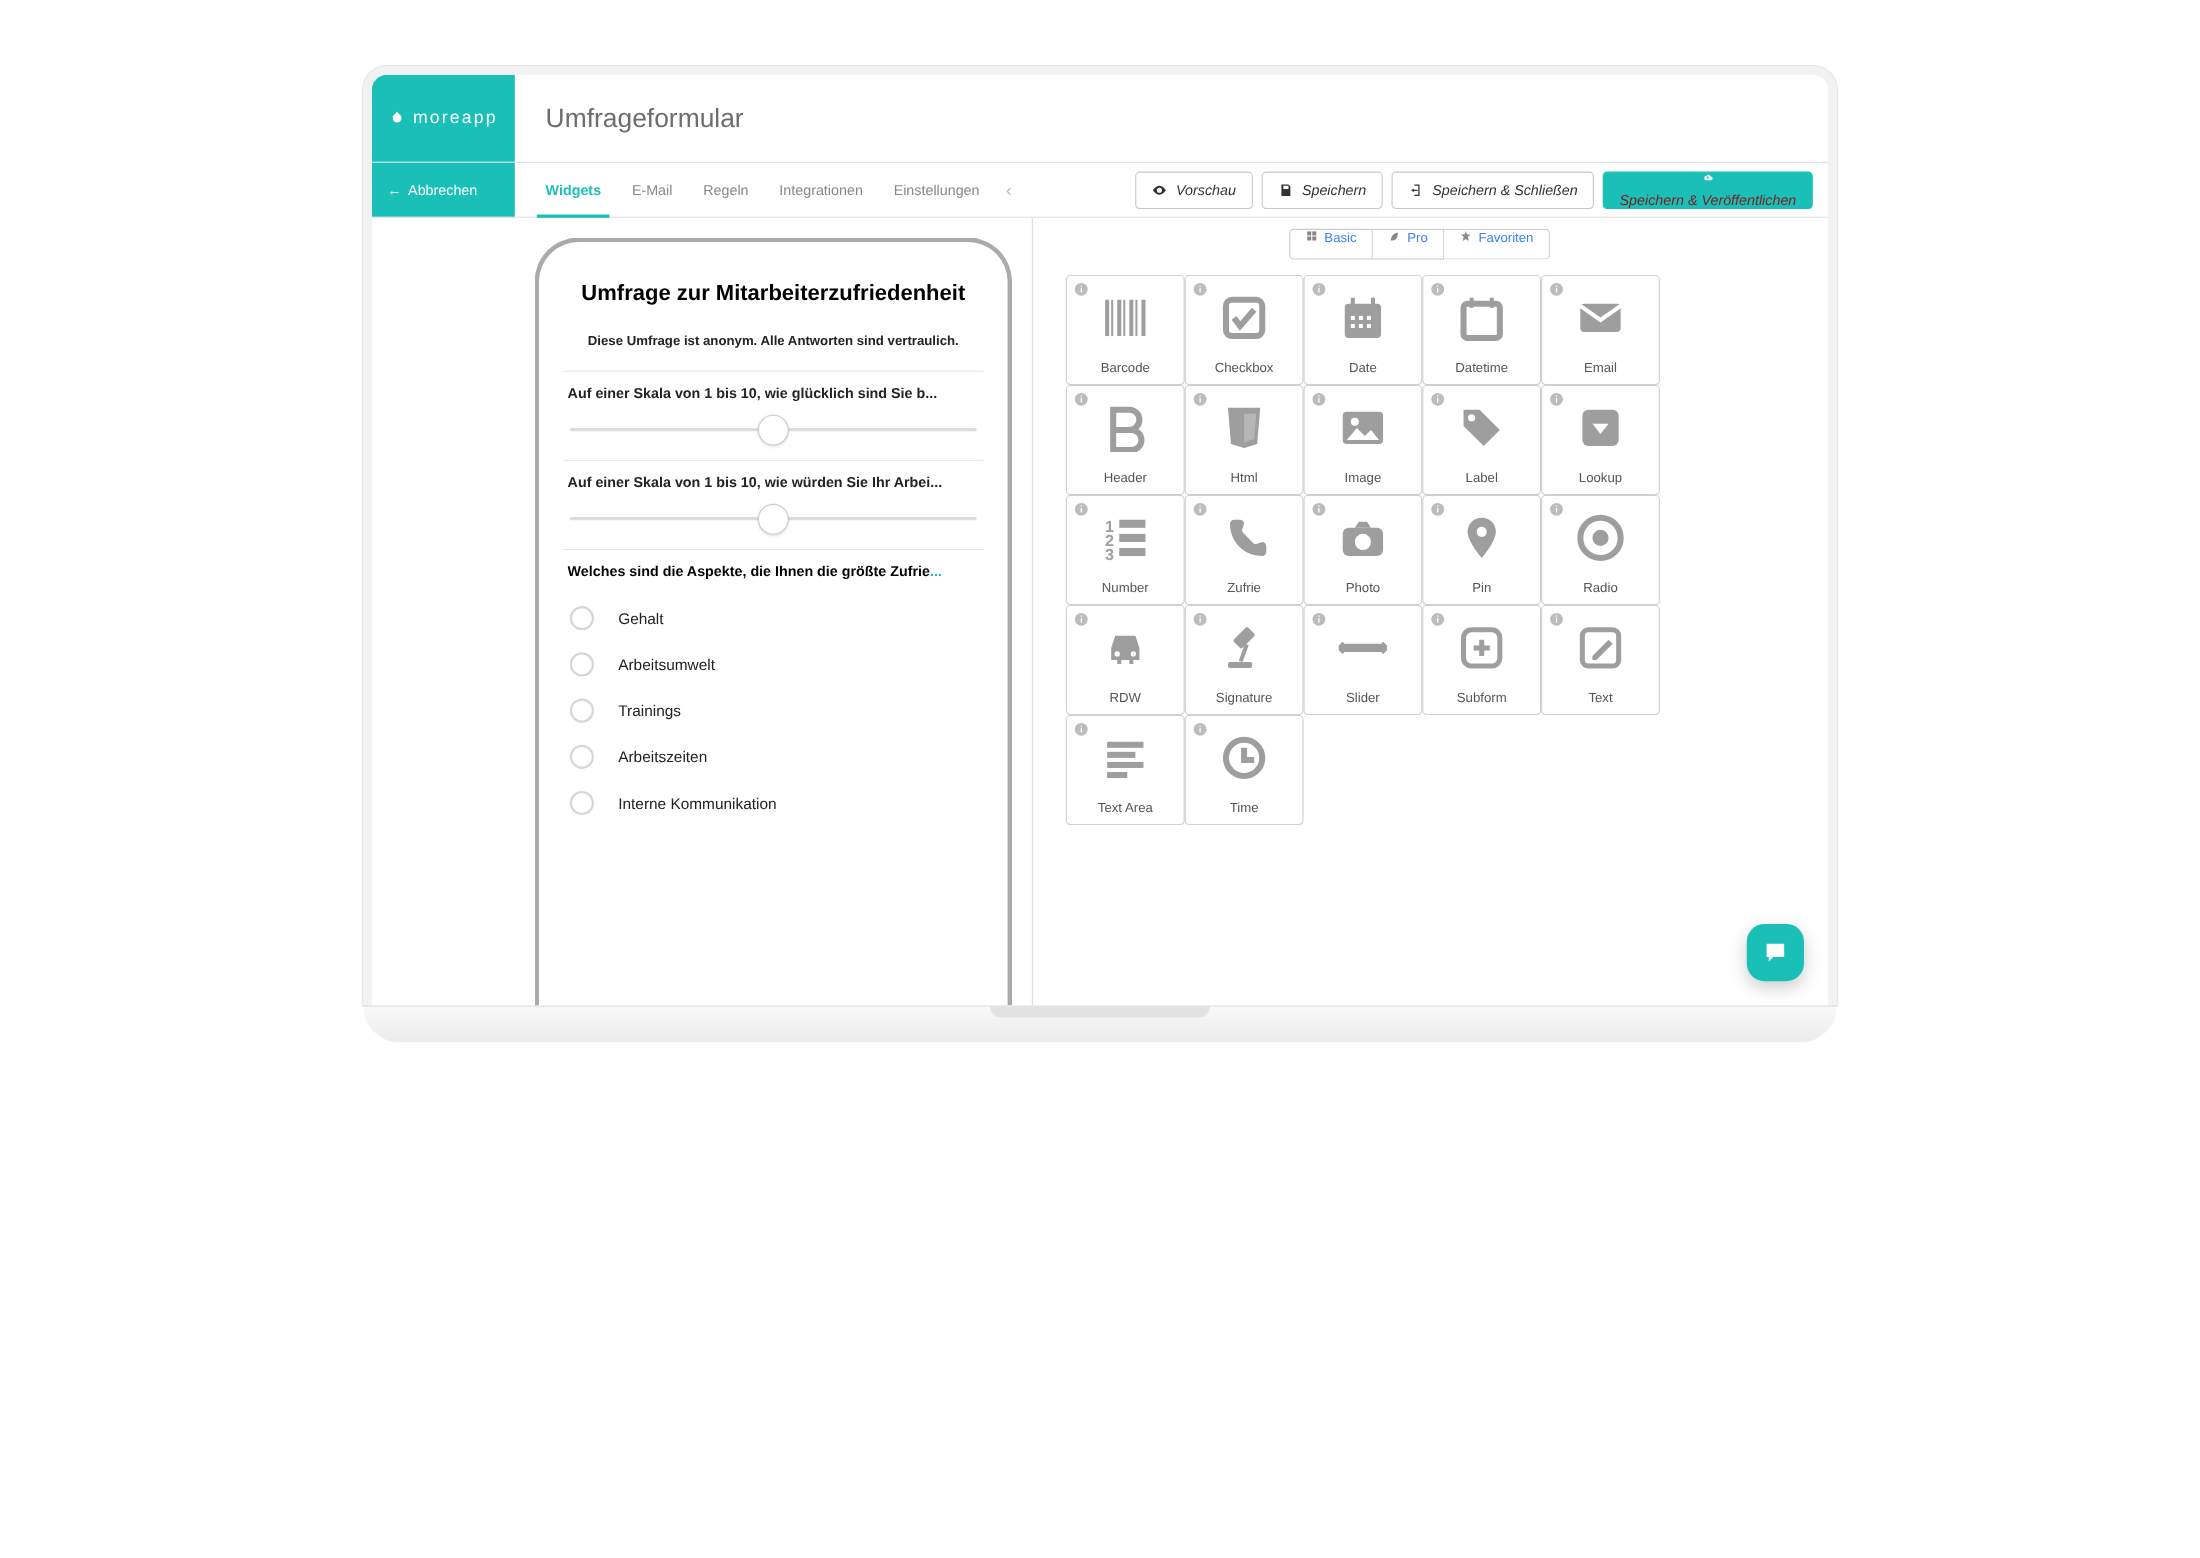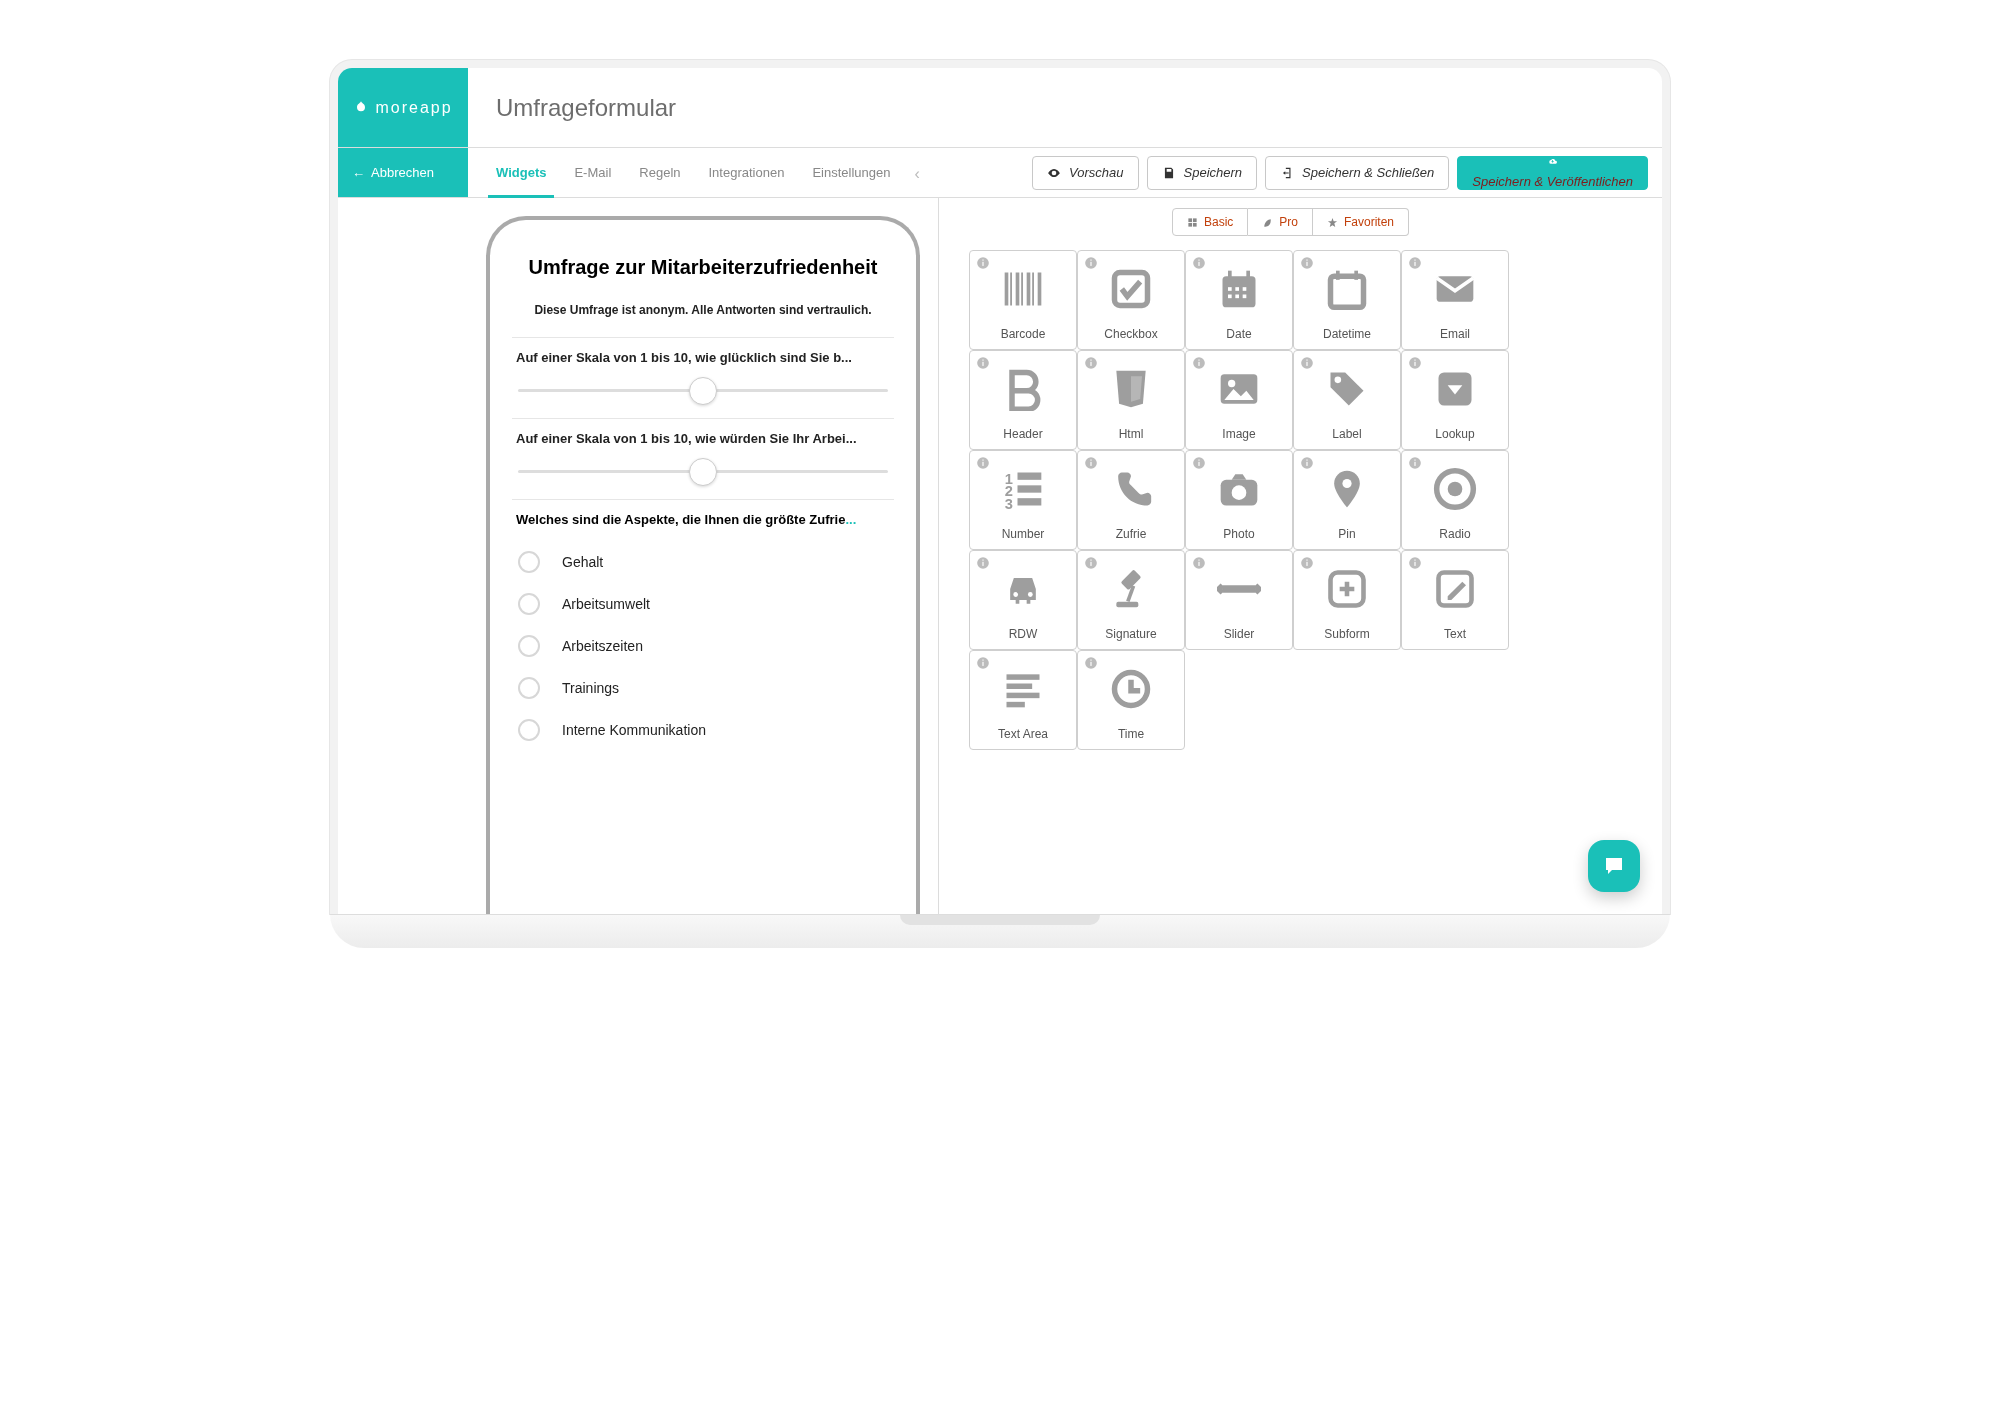--- a/index.html
+++ b/index.html
@@ -65,21 +65,21 @@
   .slider-line{height:3px;background:#ddd;margin:24px 2px 2px;border-radius:2px;position:relative;}
   .slider-line:after{content:"";position:absolute;top:50%;left:50%;transform:translate(-50%,-50%);width:26px;height:26px;border-radius:50%;background:#fff;border:1px solid #ccc;box-shadow:0 1px 3px rgba(0,0,0,.15);}
   .radio-q{border-top:1px solid #e6e6e6;padding:12px 4px 6px;}
   .radio-q .field-label{margin-bottom:14px;color:#000;}
   .radio-q .field-label .hl{color:var(--teal);font-weight:700;}
   .opt{display:flex;align-items:center;gap:22px;padding:10px 2px;font-size:14px;color:#222;}
   .opt .circle{width:22px;height:22px;border-radius:50%;border:2px solid #d7d7d7;background:#fff;flex:none;}
 
   
   .palette-filters{display:flex;justify-content:center;gap:0;margin-bottom:14px;}
-  .pill{border:1px solid #ccc;background:#fff;height:28px;padding:0 14px;display:flex;align-items:center;gap:6px;font-size:12px;color:#c2410c;cursor:pointer;}
+  .pill{border:1px solid #ccc;background:#fff;height:28px;padding:0 14px;display:flex;align-items:flex-start;gap:6px;font-size:12px;color:#3b82f6;cursor:pointer;}
   .pill.first{border-radius:4px 0 0 4px;}
   .pill.mid{border-left:none;}
   .pill.last{border-left:none;border-radius:0 4px 4px 0;}
   .pill svg{width:11px;height:11px;fill:#888;}
 
   .palette-grid{display:grid;grid-template-columns:repeat(5,108px);}
   .card{border:1px solid var(--panel-border);border-radius:4px;height:100px;position:relative;display:flex;flex-direction:column;align-items:center;justify-content:flex-end;padding-bottom:8px;cursor:grab;background:#fff;}
   .card .info{position:absolute;top:5px;left:6px;width:14px;height:14px;}
   .card .info svg{width:14px;height:14px;fill:#bcbcbc;}
   .card .icon{flex:1;display:flex;align-items:center;justify-content:center;}
@@ -331,25 +331,25 @@
                     <div class="opt">
                       <span class="circle"></span>
                       <span>Gehalt</span>
                     </div>
                     <div class="opt">
                       <span class="circle"></span>
                       <span>Arbeitsumwelt</span>
                     </div>
                     <div class="opt">
                       <span class="circle"></span>
-                      <span>Arbeitszeiten</span>
+                      <span>Trainings</span>
                     </div>
                     <div class="opt">
                       <span class="circle"></span>
-                      <span>Trainings</span>
+                      <span>Arbeitszeiten</span>
                     </div>
                     <div class="opt">
                       <span class="circle"></span>
                       <span>Interne Kommunikation</span>
                     </div>
                   </div>
               </div>
             </div>
           </div>
         </div>

